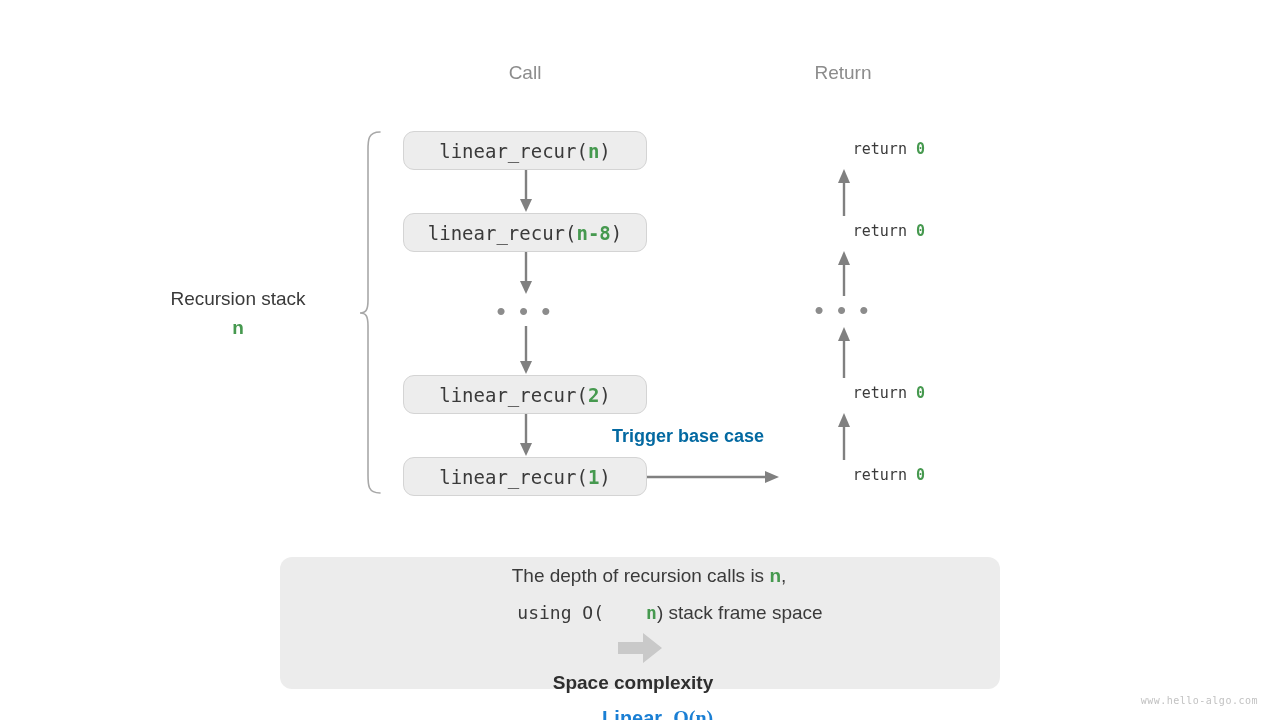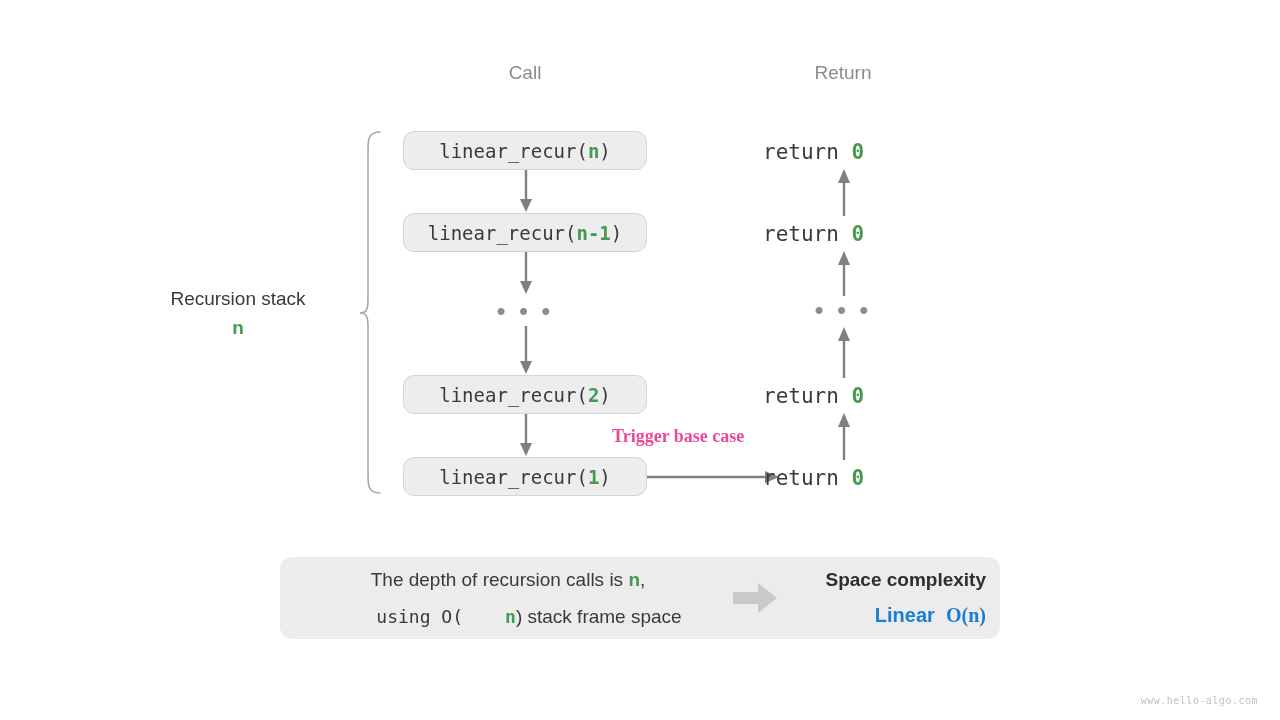--- a/index.html
+++ b/index.html
@@ -45,24 +45,24 @@
     color: #3a3a3a;
     letter-spacing: 0px;
     white-space: nowrap;
   }
   .call-box .paren { color: #3a3a3a; }
   .green { color: #46994f; font-weight: bold; }
 
   
   .ret-label {
     font-family: "DejaVu Sans Mono", monospace;
-    font-size: 21px;
-    color: #3a3a3a;
-    white-space: nowrap;
-    text-align: left;
+    font-size: 15px;
+    color: #3a3a3a;
+    white-space: nowrap;
+    text-align: right;
   }
 
   
   .dots {
     font-family: "Liberation Sans", sans-serif;
     font-size: 26px;
     color: #8c8c8c;
     letter-spacing: 3px;
     line-height: 1;
     white-space: nowrap;
@@ -74,38 +74,39 @@
     font-family: "Liberation Sans", sans-serif;
     font-size: 19px;
     color: #3a3a3a;
     text-align: center;
     line-height: 1.55;
     white-space: nowrap;
   }
 
   
   .note {
-    font-family: Liberation Serif, serif;
+    font-family: Liberation Sans, sans-serif;
     font-weight: bold;
     font-size: 18px;
-    color: #ec4899;
+    color: #0369a1;
     white-space: nowrap;
   }
 
   
   .summary {
     left: 280px;
     top: 557px;
     width: 720px;
-    height: 82px;
+    height: 132px;
     background: #ececec;
     border-radius: 12px;
     box-sizing: border-box;
     display: flex;
     align-items: center;
+    flex-direction: column;
   }
   .summary-left {
     flex: 0 0 auto;
     width: 420px;
     padding-left: 18px;
     text-align: center;
     font-size: 19px;
     color: #3a3a3a;
     line-height: 1.95;
   }
@@ -166,21 +167,21 @@
   </div>
 
   <div class="abs call-box" style="left:403px; top:131px;">
     <span>linear_recur(</span>
       <span class="green">n</span>
       <span class="paren">)</span>
   </div>
 
   <div class="abs call-box" style="left:403px; top:213px;">
     <span>linear_recur(</span>
-      <span class="green">n-1</span>
+      <span class="green">n-8</span>
       <span class="paren">)</span>
   </div>
 
   <div class="abs call-box" style="left:403px; top:375px;">
     <span>linear_recur(</span>
       <span class="green">2</span>
       <span class="paren">)</span>
   </div>
 
   <div class="abs call-box" style="left:403px; top:457px;">

